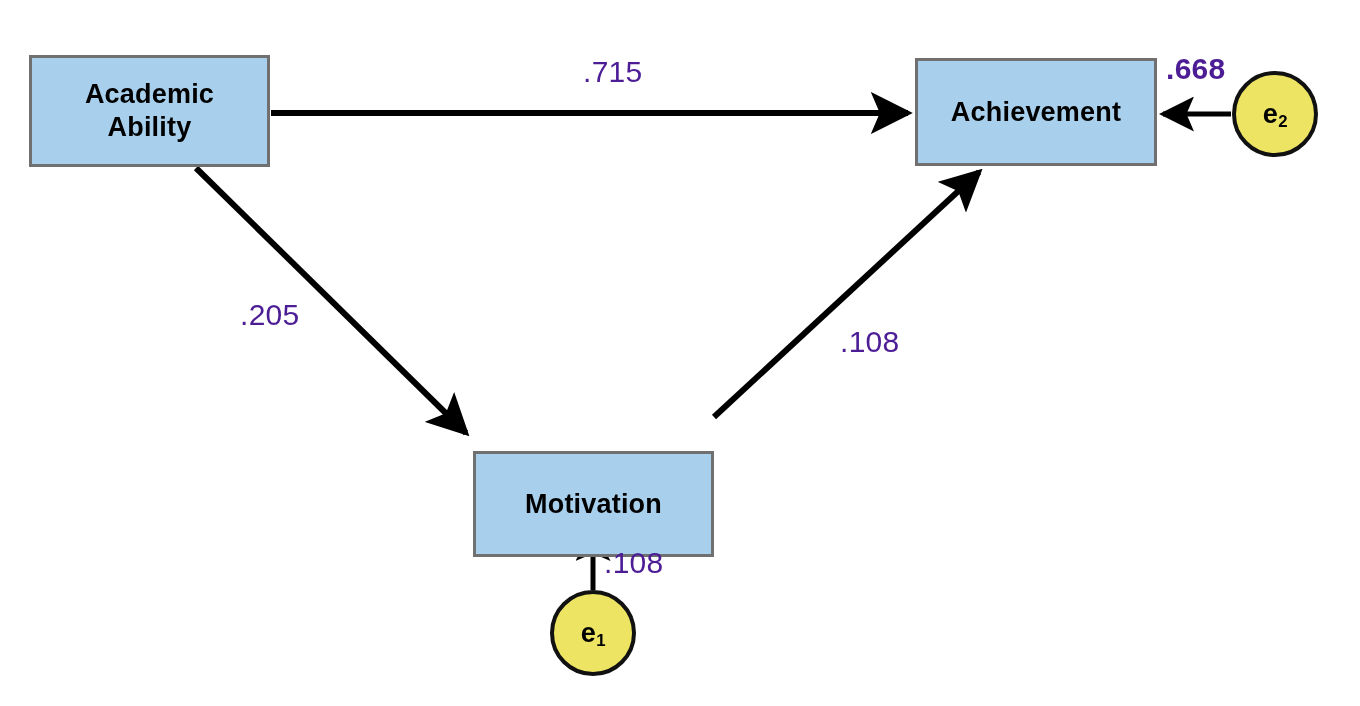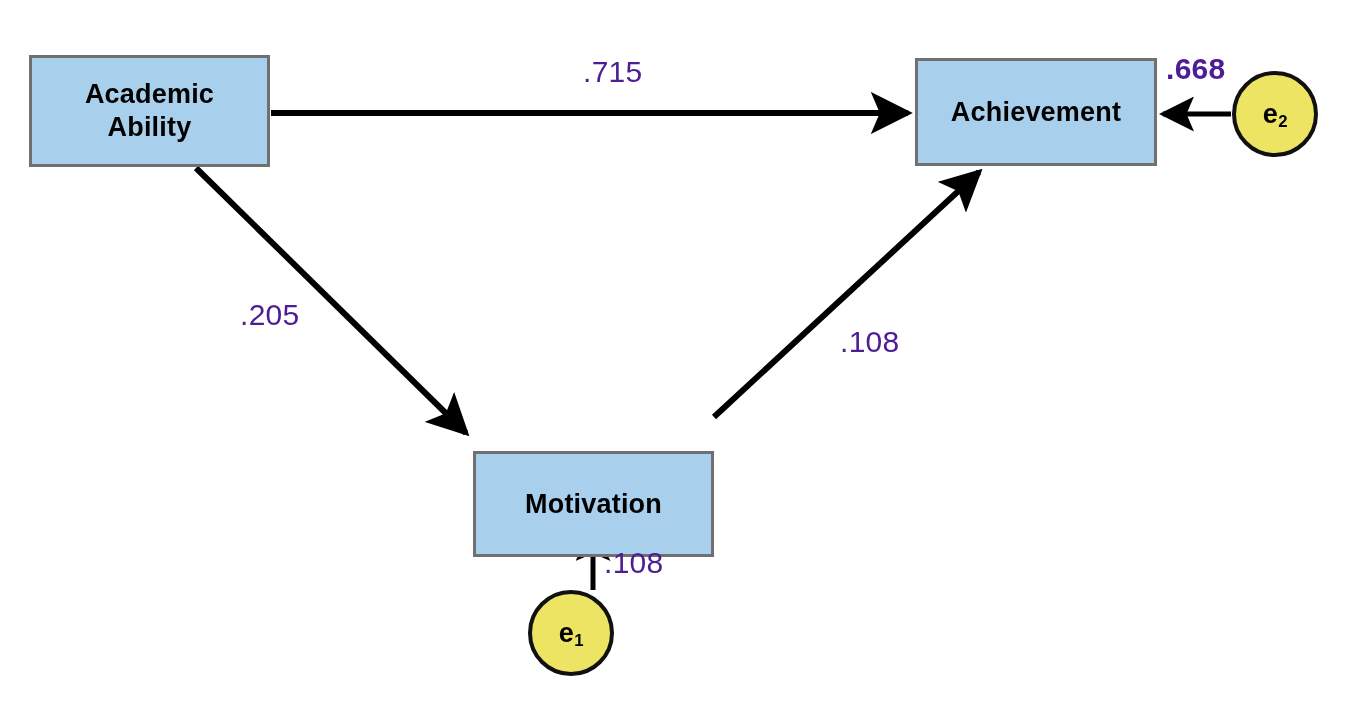--- a/index.html
+++ b/index.html
@@ -102,21 +102,21 @@
   </div>
 
   <div class="node-box" id="node-achievement" style="left: 915px; top: 58px; width: 242px; height: 108px;">
     <span>Achievement</span>
   </div>
 
   <div class="node-box" id="node-motivation" style="left: 473px; top: 417px; width: 241px; height: 106px; margin-top: 34px;">
     <span>Motivation</span>
   </div>
 
-  <div class="error-circle" id="error-e1" style="left: 528px; top: 590px; width: 86px; height: 86px;">
+  <div class="error-circle" id="error-e1" style="left: 550px; top: 590px; width: 86px; height: 86px;">
     <span><span>e</span><sub>1</sub></span>
   </div>
 
   <div class="error-circle" id="error-e2" style="left: 1232px; top: 71px; width: 86px; height: 86px; text-align: right;">
     <span><span>e</span><sub>2</sub></span>
   </div>
 
   <div class="path-label" id="label-path-0" style="left: 583px; top: 55px;">.715</div>
 
   <div class="path-label" id="label-path-1" style="left: 240px; top: 298px;">.205</div>

